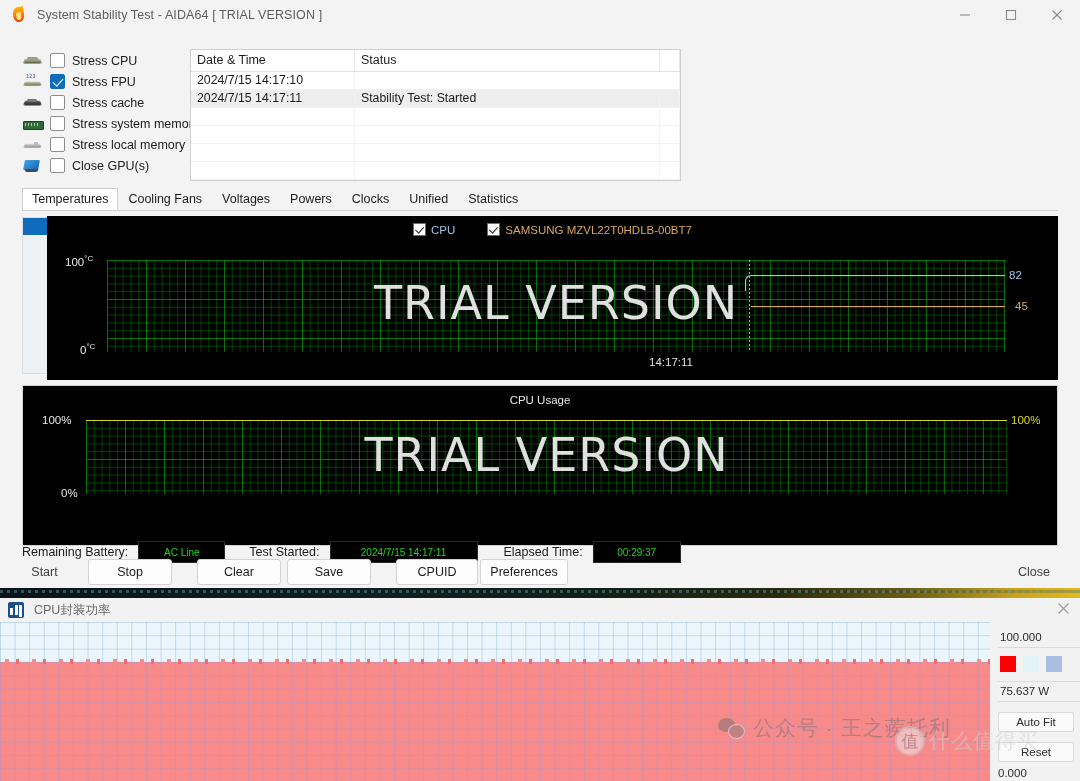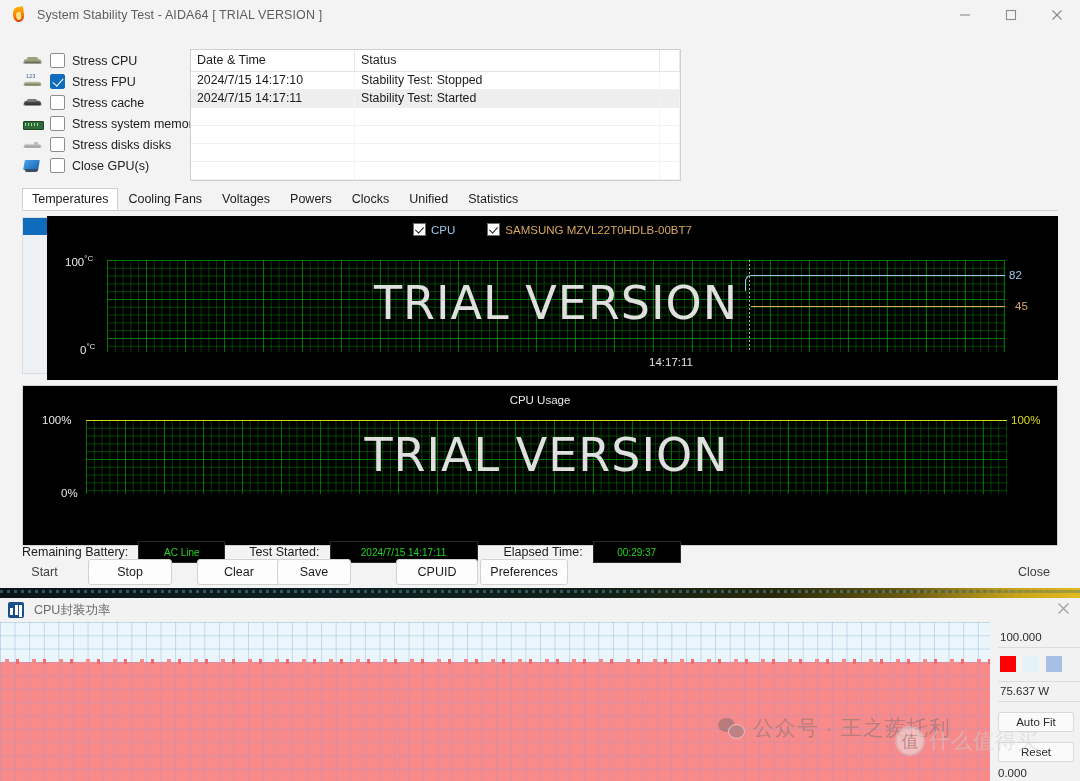--- a/index.html
+++ b/index.html
@@ -317,38 +317,37 @@
           <span class="stress-label">Stress cache</span>
         </div>
         <div class="stress-row">
           <span class="hw-icon ic-mem"></span>
           <span class="cbx"></span>
           <span class="stress-label">Stress system memory</span>
         </div>
         <div class="stress-row">
           <span class="hw-icon ic-disk"></span>
           <span class="cbx"></span>
-          <span class="stress-label">Stress disks disks</span>
+          <span class="stress-label">Stress local memory</span>
         </div>
         <div class="stress-row">
           <span class="hw-icon ic-gpu"></span>
           <span class="cbx"></span>
           <span class="stress-label">Close GPU(s)</span>
         </div>
       </div>
 
       <div class="log-list">
         <div class="log-head">
           <div class="col c0">Date &amp; Time</div>
           <div class="col c1">Status</div>
           <div class="col c2"></div>
         </div>
         <div class="log-row">
           <div class="col c0">2024/7/15 14:17:10</div>
-          <div class="col c1">Stability Test: Stopped</div>
           <div class="col c2"></div>
         </div>
         <div class="log-row alt">
           <div class="col c0">2024/7/15 14:17:11</div>
           <div class="col c1">Stability Test: Started</div>
           <div class="col c2"></div>
         </div>
         <div class="log-row">
             <div class="col c0"></div>
             <div class="col c1"></div>
@@ -436,21 +435,21 @@
         <span class="status-lab" style="margin-left:26px;">Elapsed Time:</span>
         <span class="status-box" style="width:88px; margin-left:10px;">00:29:37</span>
       </div>
 
     </div>
 
     <div class="btn-bar">
       <div class="btn disabled" style="left:9px; top:3px; width:71px;">Start</div>
       <div class="btn" style="left:88px; top:3px; width:84px;">Stop</div>
       <div class="btn" style="left:197px; top:3px; width:84px;">Clear</div>
-      <div class="btn" style="left:277px; top:3px; width:74px;">Save</div>
+      <div class="btn" style="left:287px; top:3px; width:84px;">Save</div>
       <div class="btn" style="left:396px; top:3px; width:82px;">CPUID</div>
       <div class="btn" style="left:480px; top:3px; width:88px;">Preferences</div>
       <div class="btn disabled" style="left:998px; top:3px; width:72px;">Close</div>
     </div>
   </div>
 
   <div class="dark-strip"></div>
 
   <div class="bot-window">
     <div class="bot-title">

